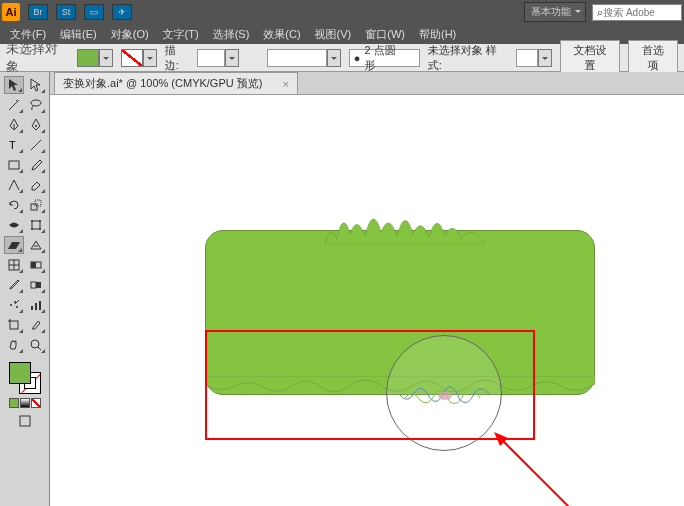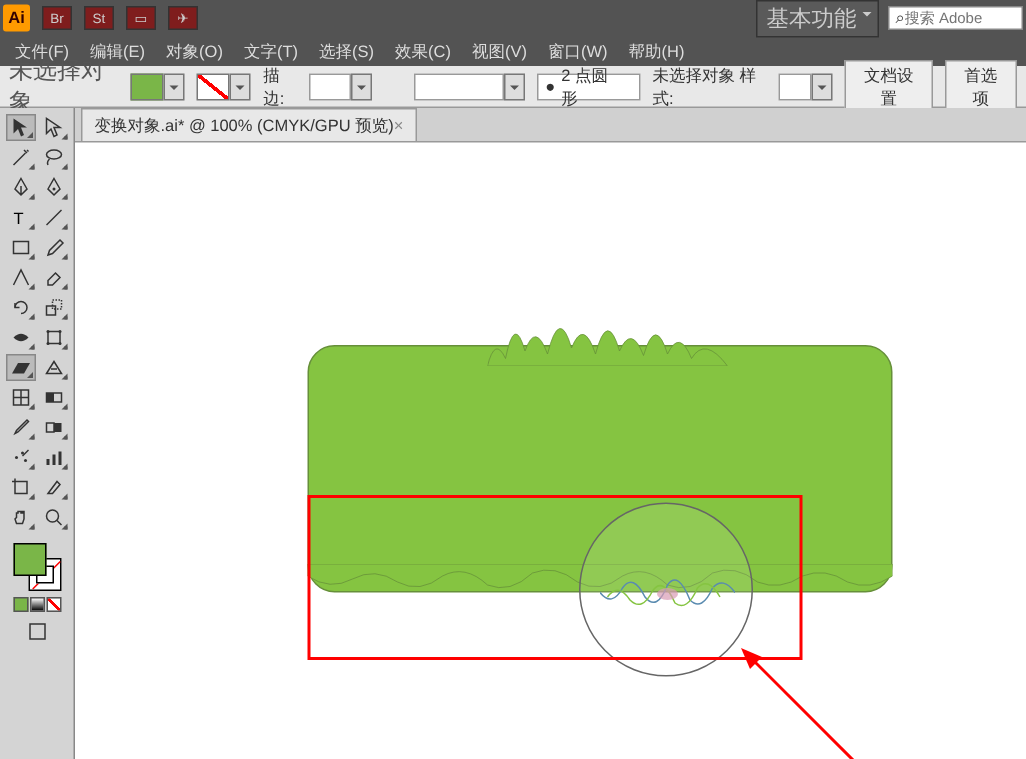--- a/index.html
+++ b/index.html
@@ -1,28 +1,28 @@
 <!DOCTYPE html>
 <html><head>
 <meta charset="utf-8">
 <style>
 *{margin:0;padding:0;box-sizing:border-box;font-family:"Microsoft YaHei",sans-serif;font-size:11px;color:#333}
 body{width:684px;height:506px;background:#535353;overflow:hidden;position:relative}
 .titlebar{height:24px;background:#535353;display:flex;align-items:center;padding:0 2px;gap:8px}
 .ai-logo{width:18px;height:18px;background:#ff9a00;color:#330000;display:flex;align-items:center;justify-content:center;font-weight:bold;font-size:11px;border-radius:2px}
-.tb-btn{width:20px;height:16px;background:#7f1d1d;border:1px solid #333;display:flex;align-items:center;justify-content:center;color:#ccc;font-size:9px}
+.tb-btn{width:20px;height:16px;background:#0369a1;border:1px solid #333;display:flex;align-items:center;justify-content:center;color:#ccc;font-size:9px}
 .titlebar-right{margin-left:auto;display:flex;align-items:center;gap:6px}
-.workspace{color:#ccc;font-size:15px;padding:2px 14px 2px 6px;border:1px solid #333;background:#5a5a5a;position:relative}
+.workspace{color:#ccc;font-size:10px;padding:2px 14px 2px 6px;border:1px solid #333;background:#5a5a5a;position:relative}
 .workspace:after{content:"";position:absolute;right:4px;top:7px;border:3px solid transparent;border-top-color:#ccc}
 .search-box{display:flex;align-items:center;background:#fff;border:1px solid #888;padding:1px 4px;width:90px}
 .search-box input{border:none;outline:none;width:60px;font-size:10px;color:#999}
 .menubar{height:20px;background:#535353;display:flex;align-items:flex-end;padding:0 4px;gap:2px}
 .menu-item{color:#ddd;padding:2px 6px;font-size:11px}
 .controlbar{height:28px;background:#e8e8e8;border-bottom:1px solid #999;display:flex;align-items:center;padding:0 6px;gap:8px}
-.cb-label{color:#555;font-size:16px}
+.cb-label{color:#555;font-size:13px}
 .swatch{width:22px;height:18px;border:1px solid #777;background:#7ab648}
 .swatch-none{width:22px;height:18px;border:1px solid #777;background:linear-gradient(to top right,#fff 45%,red 45%,red 55%,#fff 55%)}
 .dd{width:14px;height:18px;border:1px solid #777;background:#ddd;position:relative}
 .dd:after{content:"";position:absolute;left:3px;top:7px;border:3px solid transparent;border-top-color:#555}
 .cb-input{width:28px;height:18px;border:1px solid #999;background:#fff}
 .cb-text{font-size:11px;color:#333}
 .cb-select{border:1px solid #999;background:#fff;height:18px;padding:0 14px 0 4px;font-size:11px;position:relative;display:flex;align-items:center}
 .cb-btn{border:1px solid #999;background:#eee;padding:2px 8px;font-size:11px;color:#333}
 .workarea{position:absolute;top:72px;left:0;right:0;bottom:0;display:flex}
 .toolbox{width:50px;background:#d4d4d4;border-right:1px solid #888;display:flex;flex-direction:column;padding:4px 2px}
@@ -33,21 +33,21 @@
 .tool-tri:after{content:"";position:absolute;right:1px;bottom:1px;border:2px solid transparent;border-right-color:#555;border-bottom-color:#555}
 .color-stack{margin-top:6px;position:relative;width:32px;height:32px;align-self:center}
 .fill-sw{position:absolute;width:22px;height:22px;background:#7ab648;border:1px solid #000;top:0;left:0}
 .stroke-sw{position:absolute;width:22px;height:22px;background:#fff;border:1px solid #000;bottom:0;right:0}
 .stroke-sw:after{content:"";position:absolute;inset:4px;border:1px solid #000;background:#fff}
 .stroke-sw:before{content:"";position:absolute;width:26px;height:1px;background:red;transform:rotate(-45deg);top:10px;left:-2px}
 .mini-swatches{display:flex;gap:1px;margin-top:4px;justify-content:center}
 .mini-sw{width:10px;height:10px;border:1px solid #555}
 .doc-area{flex:1;display:flex;flex-direction:column}
 .tab-bar{height:22px;background:#d0d0d0;display:flex;align-items:flex-end;padding-left:4px}
-.doc-tab{background:#e8e8e8;border:1px solid #999;border-bottom:none;padding:3px 8px;font-size:11px;display:flex;align-items:center;gap:0}
+.doc-tab{background:#e8e8e8;border:1px solid #999;border-bottom:none;padding:3px 8px;font-size:11px;display:flex;align-items:center;gap:20px}
 .tab-close{color:#888;font-size:11px}
 .canvas{flex:1;background:#fff;position:relative;border-top:1px solid #999;overflow:hidden}
 .grass-shape{position:absolute;left:155px;top:135px;width:390px;height:165px}
 .grass-body{position:absolute;inset:0;background:#85c441;border-radius:18px;border:1px solid #668f3a}
 .grass-top{position:absolute;top:-26px;left:120px;width:160px;height:40px}
 .grass-top svg{width:100%;height:100%}
 .grass-bottom{position:absolute;bottom:-1px;left:0;right:0;height:20px}
 .grass-bottom svg{width:100%;height:100%}
 .highlight-rect{position:absolute;left:155px;top:235px;width:330px;height:110px;border:2px solid red}
 .zoom-circle{position:absolute;left:336px;top:240px;width:116px;height:116px;border:1px solid #666;border-radius:50%;background:rgba(255,255,255,0.1)}

